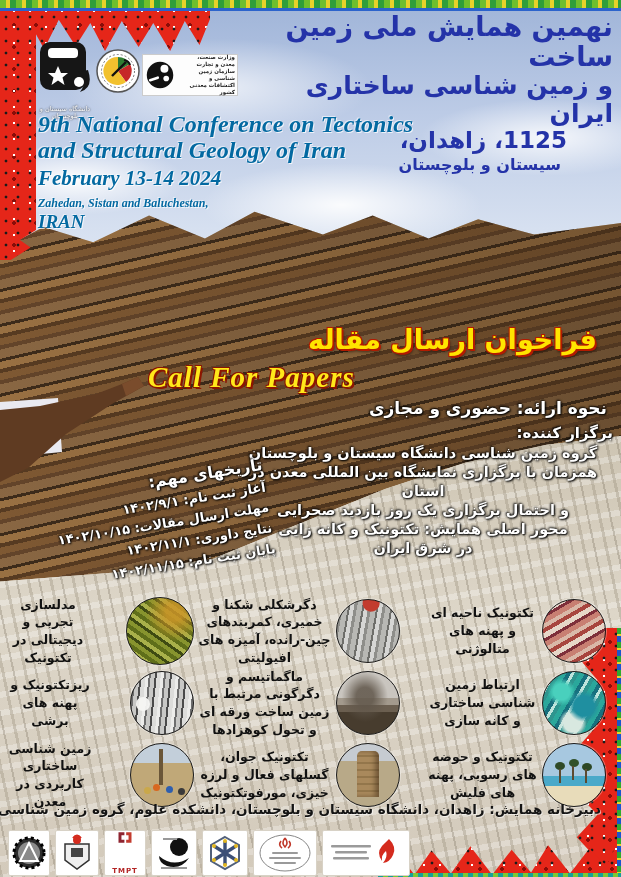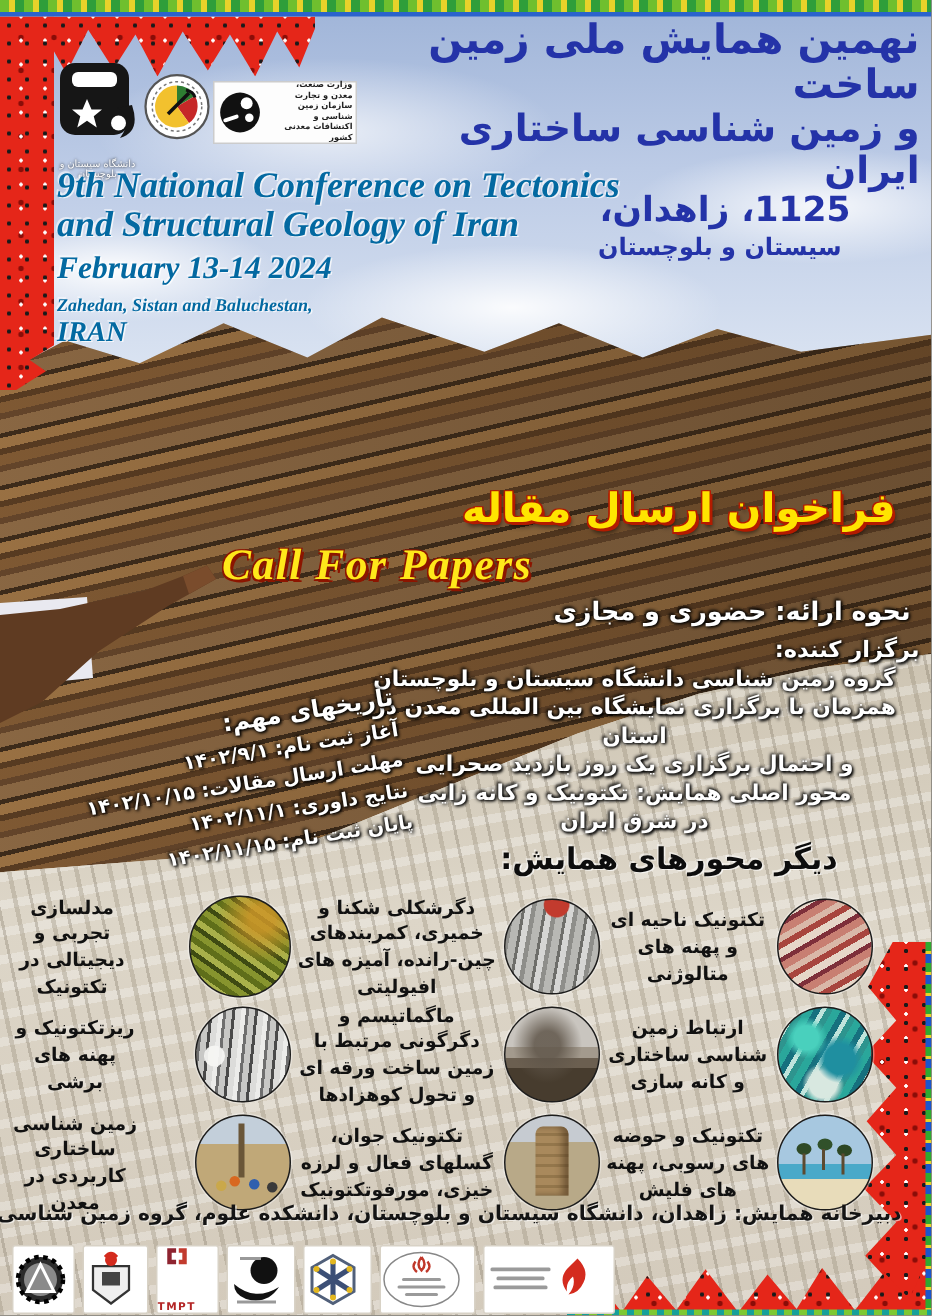--- a/index.html
+++ b/index.html
@@ -86,21 +86,21 @@
   .dates .ditem{font-size:13px;font-weight:bold;}
 
   
   .topics-title{left:324px;top:560px;width:244px;text-align:center;font-size:20px;font-weight:bold;color:#0d0d0d;
     text-shadow:1px 1px 0 rgba(255,255,255,.7),-1px -1px 0 rgba(255,255,255,.5);direction:rtl;}
   .cell{display:flex;align-items:center;gap:5px;height:70px;}
   .cell-text{flex:1;direction:rtl;text-align:center;font-size:12.5px;font-weight:bold;color:#111;line-height:1.42;}
   .circle{width:62px;height:62px;border-radius:50%;border:1.5px solid #1c1c1c;flex:none;
     position:relative;overflow:hidden;box-shadow:0 0 0 1px rgba(255,255,255,.35);}
   .r1{top:596px;} .r2{top:668px;} .r3{top:740px;}
-  .c1{left:6px;width:188px;gap:36px;} .c2{left:198px;width:202px;} .c3{left:404px;width:178px;}
+  .c1{left:6px;width:188px;gap:36px;} .c2{left:198px;width:202px;} .c3{left:428px;width:178px;}
 
   .img-green{width:66px;height:66px;background:
     radial-gradient(circle at 72% 22%, rgba(205,150,40,.85) 0 12%, transparent 42%),
     repeating-linear-gradient(35deg,#5f6e1a 0 4px,#87942e 4px 8px,#3e4a12 8px 11px,#a8b04a 11px 15px);}
   .img-band{background:
     radial-gradient(circle at 55% 5%, #c23b2e 0 8px, transparent 9px),
     repeating-linear-gradient(100deg,#d6d6d4 0 4px,#8e8e8a 4px 7px,#b8b8b4 7px 12px,#6e6e6a 12px 14px);}
   .img-redmin{background:
     repeating-linear-gradient(150deg,#d9b8a8 0 4px,#a8453e 4px 8px,#e6d6c8 8px 13px,#7e2f3a 13px 16px,#c87f72 16px 21px);}
   .img-gneiss{background:
@@ -125,21 +125,21 @@
   .img-beach::before{content:"";position:absolute;left:12px;top:18px;width:10px;height:8px;border-radius:50%;background:#2f4a26;
     box-shadow:14px -3px 0 #31512a,27px 1px 0 #2d4724;}
   .img-beach::after{content:"";position:absolute;left:16px;top:25px;width:2px;height:14px;background:#5c4a30;
     box-shadow:13px -3px 0 #5c4a30,26px 0 0 #5c4a30;}
 
   
   .contact{right:20px;top:801px;width:592px;direction:rtl;text-align:right;white-space:nowrap;
     font-size:13.5px;font-weight:bold;color:#141414;text-shadow:1px 1px 0 rgba(255,255,255,.6);}
   .logo-row{left:8px;top:830px;display:flex;gap:5px;align-items:flex-start;}
   .tile{background:#fff;border:1px solid #d8d2c6;border-radius:2px;height:44px;display:flex;
-    flex-direction:column;justify-content:center;overflow:hidden;gap:24px;}
+    flex-direction:column;align-items:center;justify-content:center;overflow:hidden;gap:24px;}
   .tmpt-label{font-size:7px;font-weight:bold;color:#b32424;letter-spacing:1px;line-height:1;}
 
   
   .uni-logo{left:36px;top:42px;width:58px;text-align:center;}
   .uni-caption{margin-top:2px;font-size:6.5px;color:#fff;direction:rtl;line-height:1.1;text-shadow:0 0 2px #000;}
   .soc-logo{left:96px;top:48px;}
   .gsi-block{left:142px;top:54px;width:96px;height:42px;background:#fdfdfd;border:1px solid #ccc;
     display:flex;align-items:center;gap:3px;padding:1px 2px;box-sizing:border-box;}
   .gsi-text{direction:rtl;text-align:right;font-size:5.5px;color:#222;line-height:1.25;font-weight:bold;}
 </style>
@@ -232,21 +232,20 @@
   </div>
 
   <div class="abs dates white-sh" lang="fa">
     <div class="dtitle">تاریخهای مهم:</div>
     <div class="ditem">آغاز ثبت نام: ۱۴۰۲/۹/۱</div>
     <div class="ditem">مهلت ارسال مقالات: ۱۴۰۲/۱۰/۱۵</div>
     <div class="ditem">نتایج داوری: ۱۴۰۲/۱۱/۱</div>
     <div class="ditem">پایان ثبت نام: ۱۴۰۲/۱۱/۱۵</div>
   </div>
 
-  <div class="abs topics-title" lang="fa">دیگر محورهای همایش:</div>
 
   <div class="abs cell r1 c1">
     <div class="cell-text" lang="fa">مدلسازی تجربی و دیجیتالی در تکتونیک</div>
     <div class="circle img-green"></div>
   </div>
   <div class="abs cell r1 c2">
     <div class="cell-text" lang="fa">دگرشکلی شکنا و خمیری، کمربندهای چین-رانده، آمیزه های افیولیتی</div>
     <div class="circle img-band"></div>
   </div>
   <div class="abs cell r1 c3">

